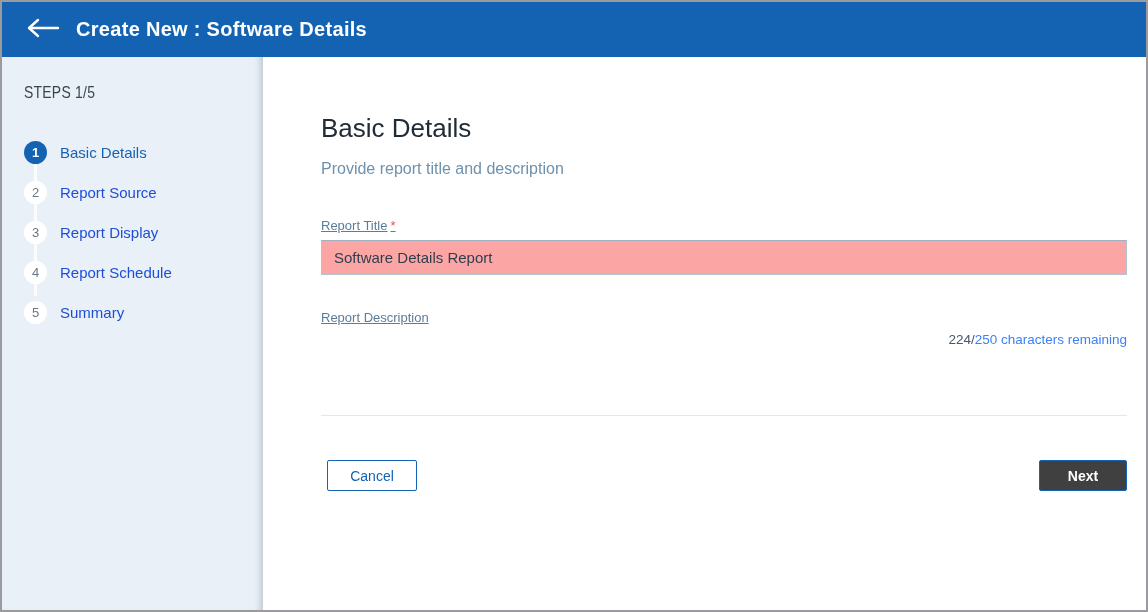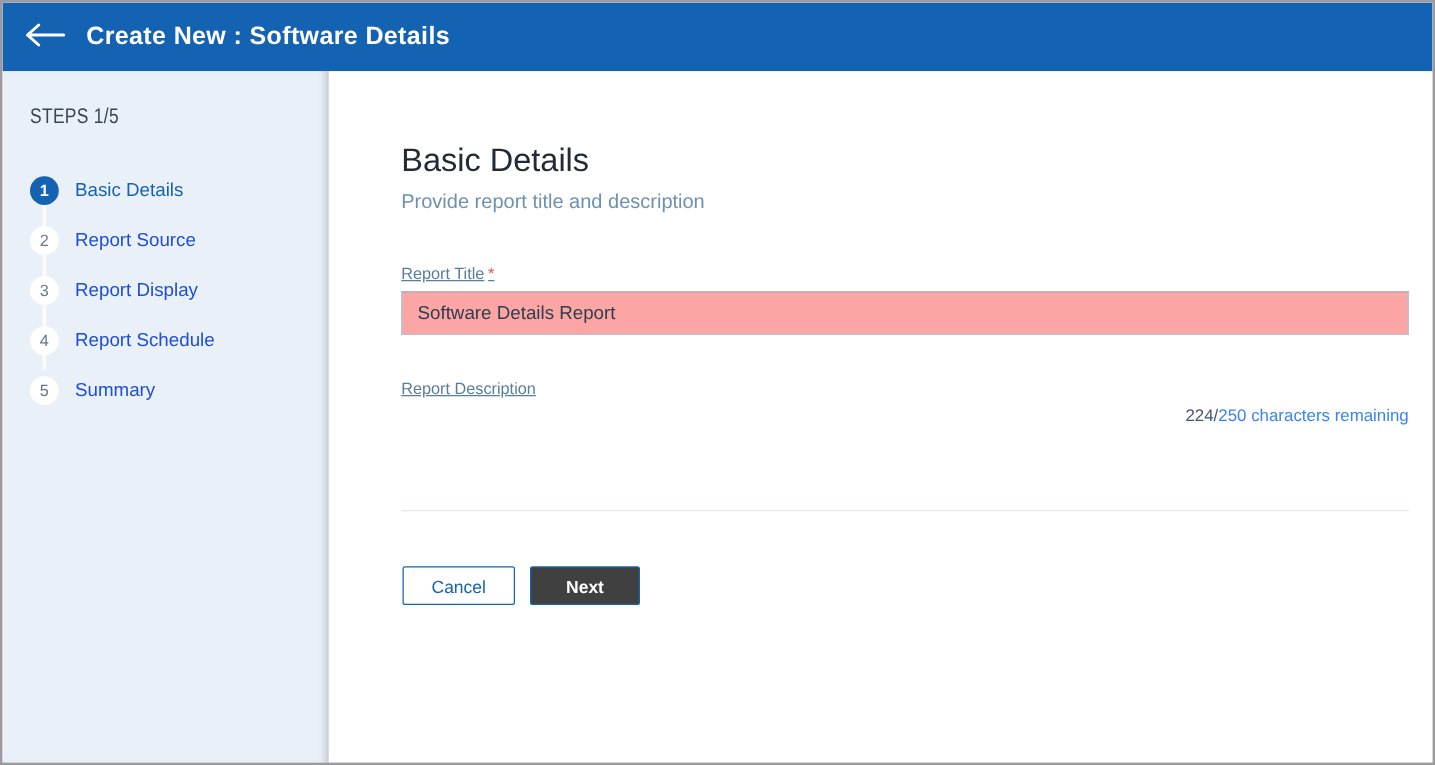--- a/index.html
+++ b/index.html
@@ -11,21 +11,21 @@
     overflow: hidden;
     position: relative;
   }
 
   
   .app-header {
     height: 55px;
     background: #1463B2;
     display: flex;
     align-items: center;
-    padding: 0 17px;
+    padding: 0 24px;
   }
   .back-btn {
     width: 40px; height: 40px;
     display: flex; align-items: center; justify-content: flex-start;
     background: transparent; border: none; cursor: pointer;
   }
   .app-title {
     color: #ffffff;
     font-size: 20px;
     font-weight: 700;
@@ -95,21 +95,21 @@
     background: #ffffff;
     padding: 56px 0 0 58px;
   }
   .content { width: 806px; }
   .page-title {
     font-size: 26px;
     font-weight: 400;
     color: #212B36;
   }
   .page-subtitle {
-    margin-top: 9px;
+    margin-top: 16px;
     font-size: 16px;
     color: #6E91AC;
   }
 
   .form-group { margin-top: 40px; }
   .form-group.second { margin-top: 35px; }
   .field-label {
     font-size: 13px;
     color: #5A7D9A;
     display: block;
@@ -156,23 +156,24 @@
 
   .divider {
     margin-top: 68px;
     width: 806px;
     border: none;
     border-top: 1px solid #E3E8EC;
   }
 
   .footer {
     margin-top: 44px;
-    margin-left: 1px;
+    margin-left: 6px;
     display: flex;
     gap: 12px;
+    justify-content: space-between;
   }
   .btn {
     height: 31px;
     font-size: 14px;
     font-family: "Liberation Sans", sans-serif;
     border-radius: 2px;
     cursor: pointer;
     display: flex; align-items: center; justify-content: center;
   }
   .btn-cancel {

